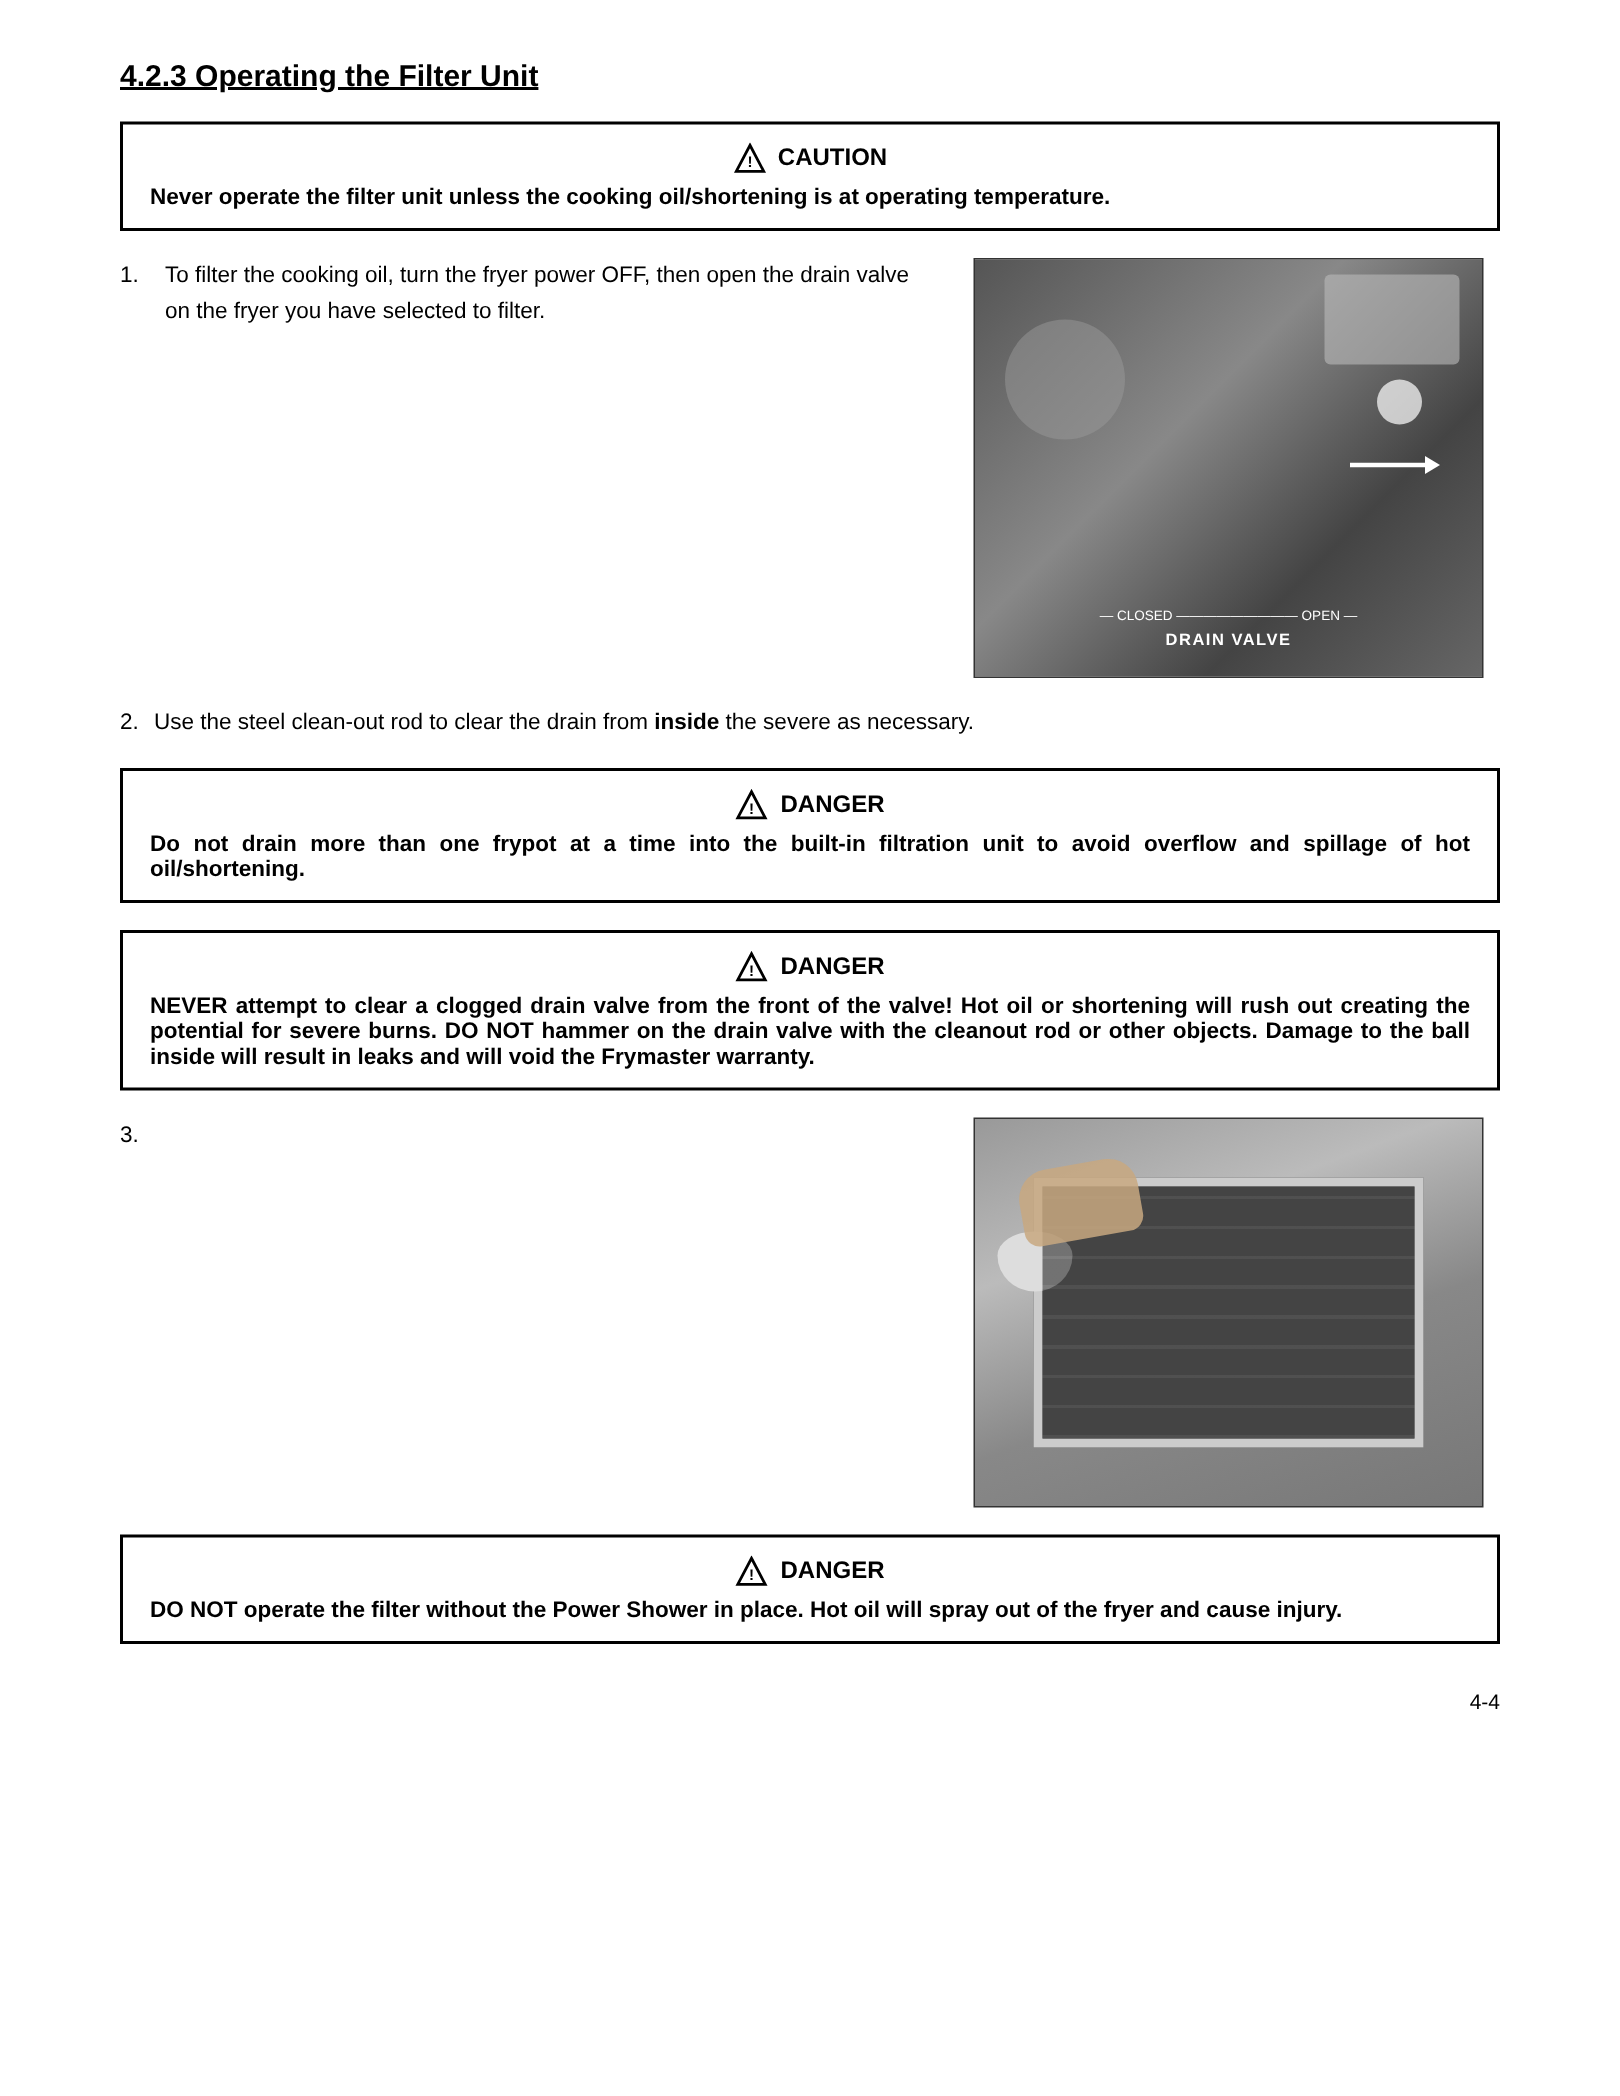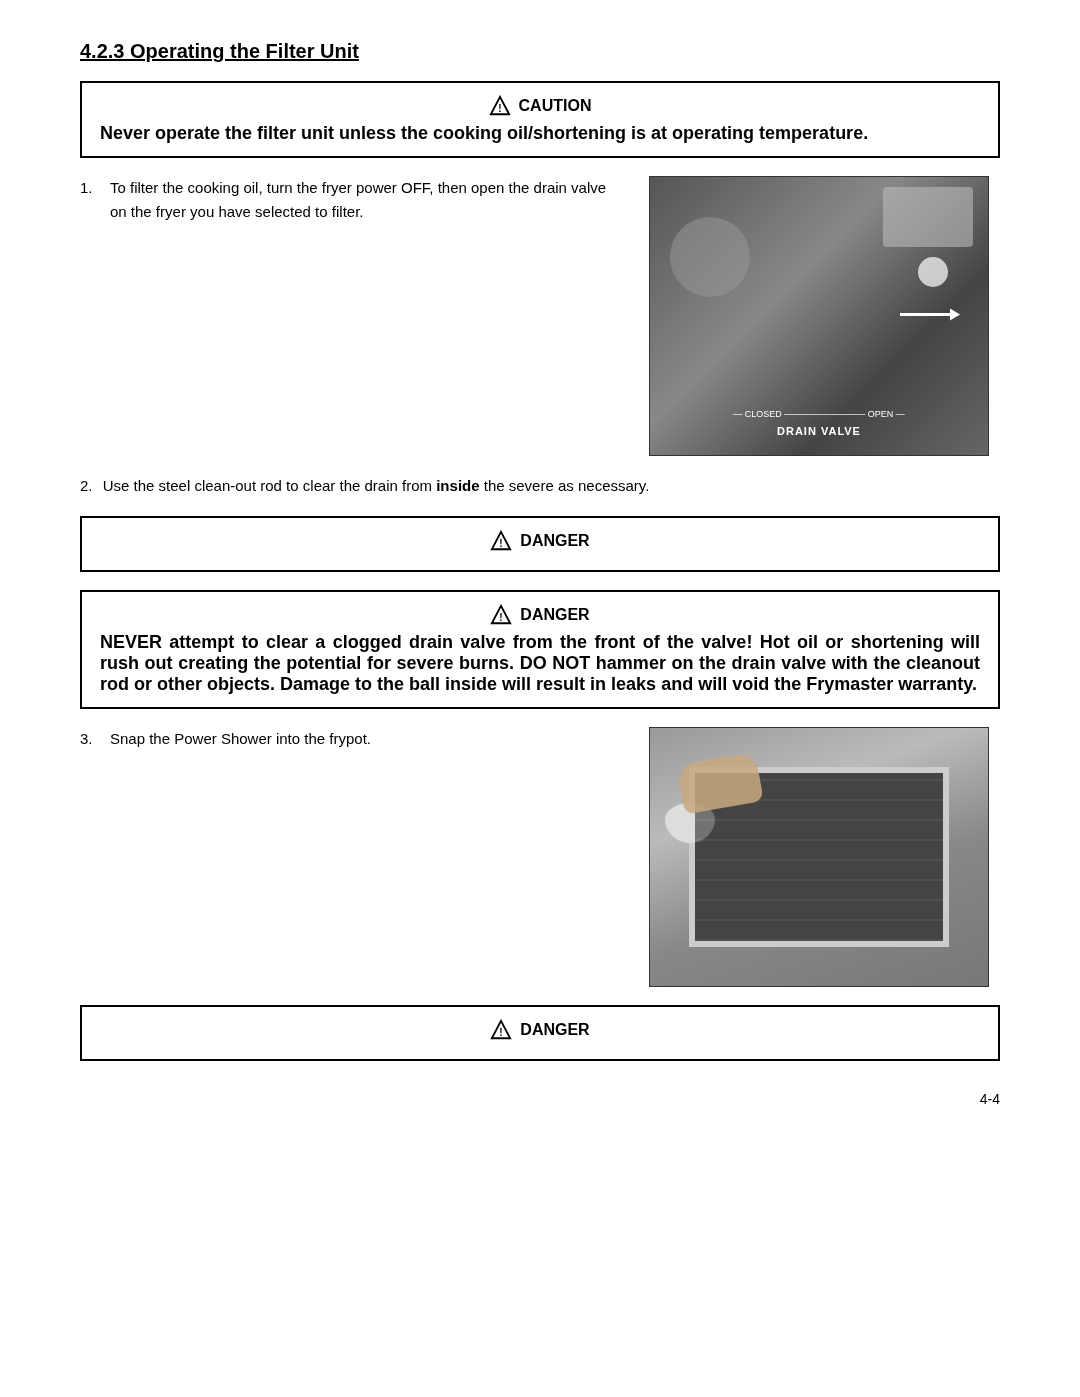--- a/index.html
+++ b/index.html
@@ -38,21 +38,21 @@
       width: 22px;
       height: 22px;
       position: relative;
     }
     .warning-icon svg {
       width: 22px;
       height: 22px;
     }
     .caution-body, .danger-body {
       font-weight: bold;
-      font-size: 18px;
+      font-size: 15px;
       text-align: justify;
     }
     .content-row {
       display: flex;
       align-items: flex-start;
       margin-bottom: 18px;
       gap: 24px;
     }
     .content-text {
       flex: 1;
@@ -201,41 +201,41 @@
 <div class="danger-box">
   <div class="danger-header">
     <span class="warning-icon">
       <svg viewBox="0 0 24 24" fill="none" xmlns="http://www.w3.org/2000/svg">
         <polygon points="12,2 22,21 2,21" stroke="#000" stroke-width="2" fill="#fff"></polygon>
         <text x="12" y="18" text-anchor="middle" font-size="11" font-weight="bold" fill="#000">!</text>
       </svg>
     </span>
     <span>DANGER</span>
   </div>
+  <div class="danger-body">Do not drain more than one frypot at a time into the built-in filtration unit to avoid overflow and spillage of hot oil/shortening.</div>
 </div>
 
 <div class="danger-box">
   <div class="danger-header">
     <span class="warning-icon">
       <svg viewBox="0 0 24 24" fill="none" xmlns="http://www.w3.org/2000/svg">
         <polygon points="12,2 22,21 2,21" stroke="#000" stroke-width="2" fill="#fff"></polygon>
         <text x="12" y="18" text-anchor="middle" font-size="11" font-weight="bold" fill="#000">!</text>
       </svg>
     </span>
     <span>DANGER</span>
   </div>
   <div class="danger-body">NEVER attempt to clear a clogged drain valve from the front of the valve!  Hot oil or shortening will rush out creating the potential for severe burns.  DO NOT hammer on the drain valve with the cleanout rod or other objects.  Damage to the ball inside will result in leaks and will void the Frymaster warranty.</div>
 </div>
 
 <div class="content-row" style="margin-top:10px;">
   <div class="content-text">
     <ol class="ol-list">
       <li>
         <span class="num">3.</span>
-        <span>Snap the Power Shower into the frypot.</span>
       </li>
     </ol>
   </div>
   <div class="content-image">
     <div class="power-shower-img">
 
       <div class="shower-frame">
         <div style="position:absolute;top:0;left:0;right:0;bottom:0;background:repeating-linear-gradient(0deg,#555 0px,#555 2px,#444 2px,#444 20px);opacity:0.7;"></div>
       </div>
 
@@ -247,15 +247,16 @@
 <div class="danger-box" style="margin-top:10px;">
   <div class="danger-header">
     <span class="warning-icon">
       <svg viewBox="0 0 24 24" fill="none" xmlns="http://www.w3.org/2000/svg">
         <polygon points="12,2 22,21 2,21" stroke="#000" stroke-width="2" fill="#fff"></polygon>
         <text x="12" y="18" text-anchor="middle" font-size="11" font-weight="bold" fill="#000">!</text>
       </svg>
     </span>
     <span>DANGER</span>
   </div>
+  <div class="danger-body">DO NOT operate the filter without the Power Shower in place.  Hot oil will spray out of the fryer and cause injury.</div>
 </div>
 
 <div class="footer-page">4-4</div>
 
 </body></html>

